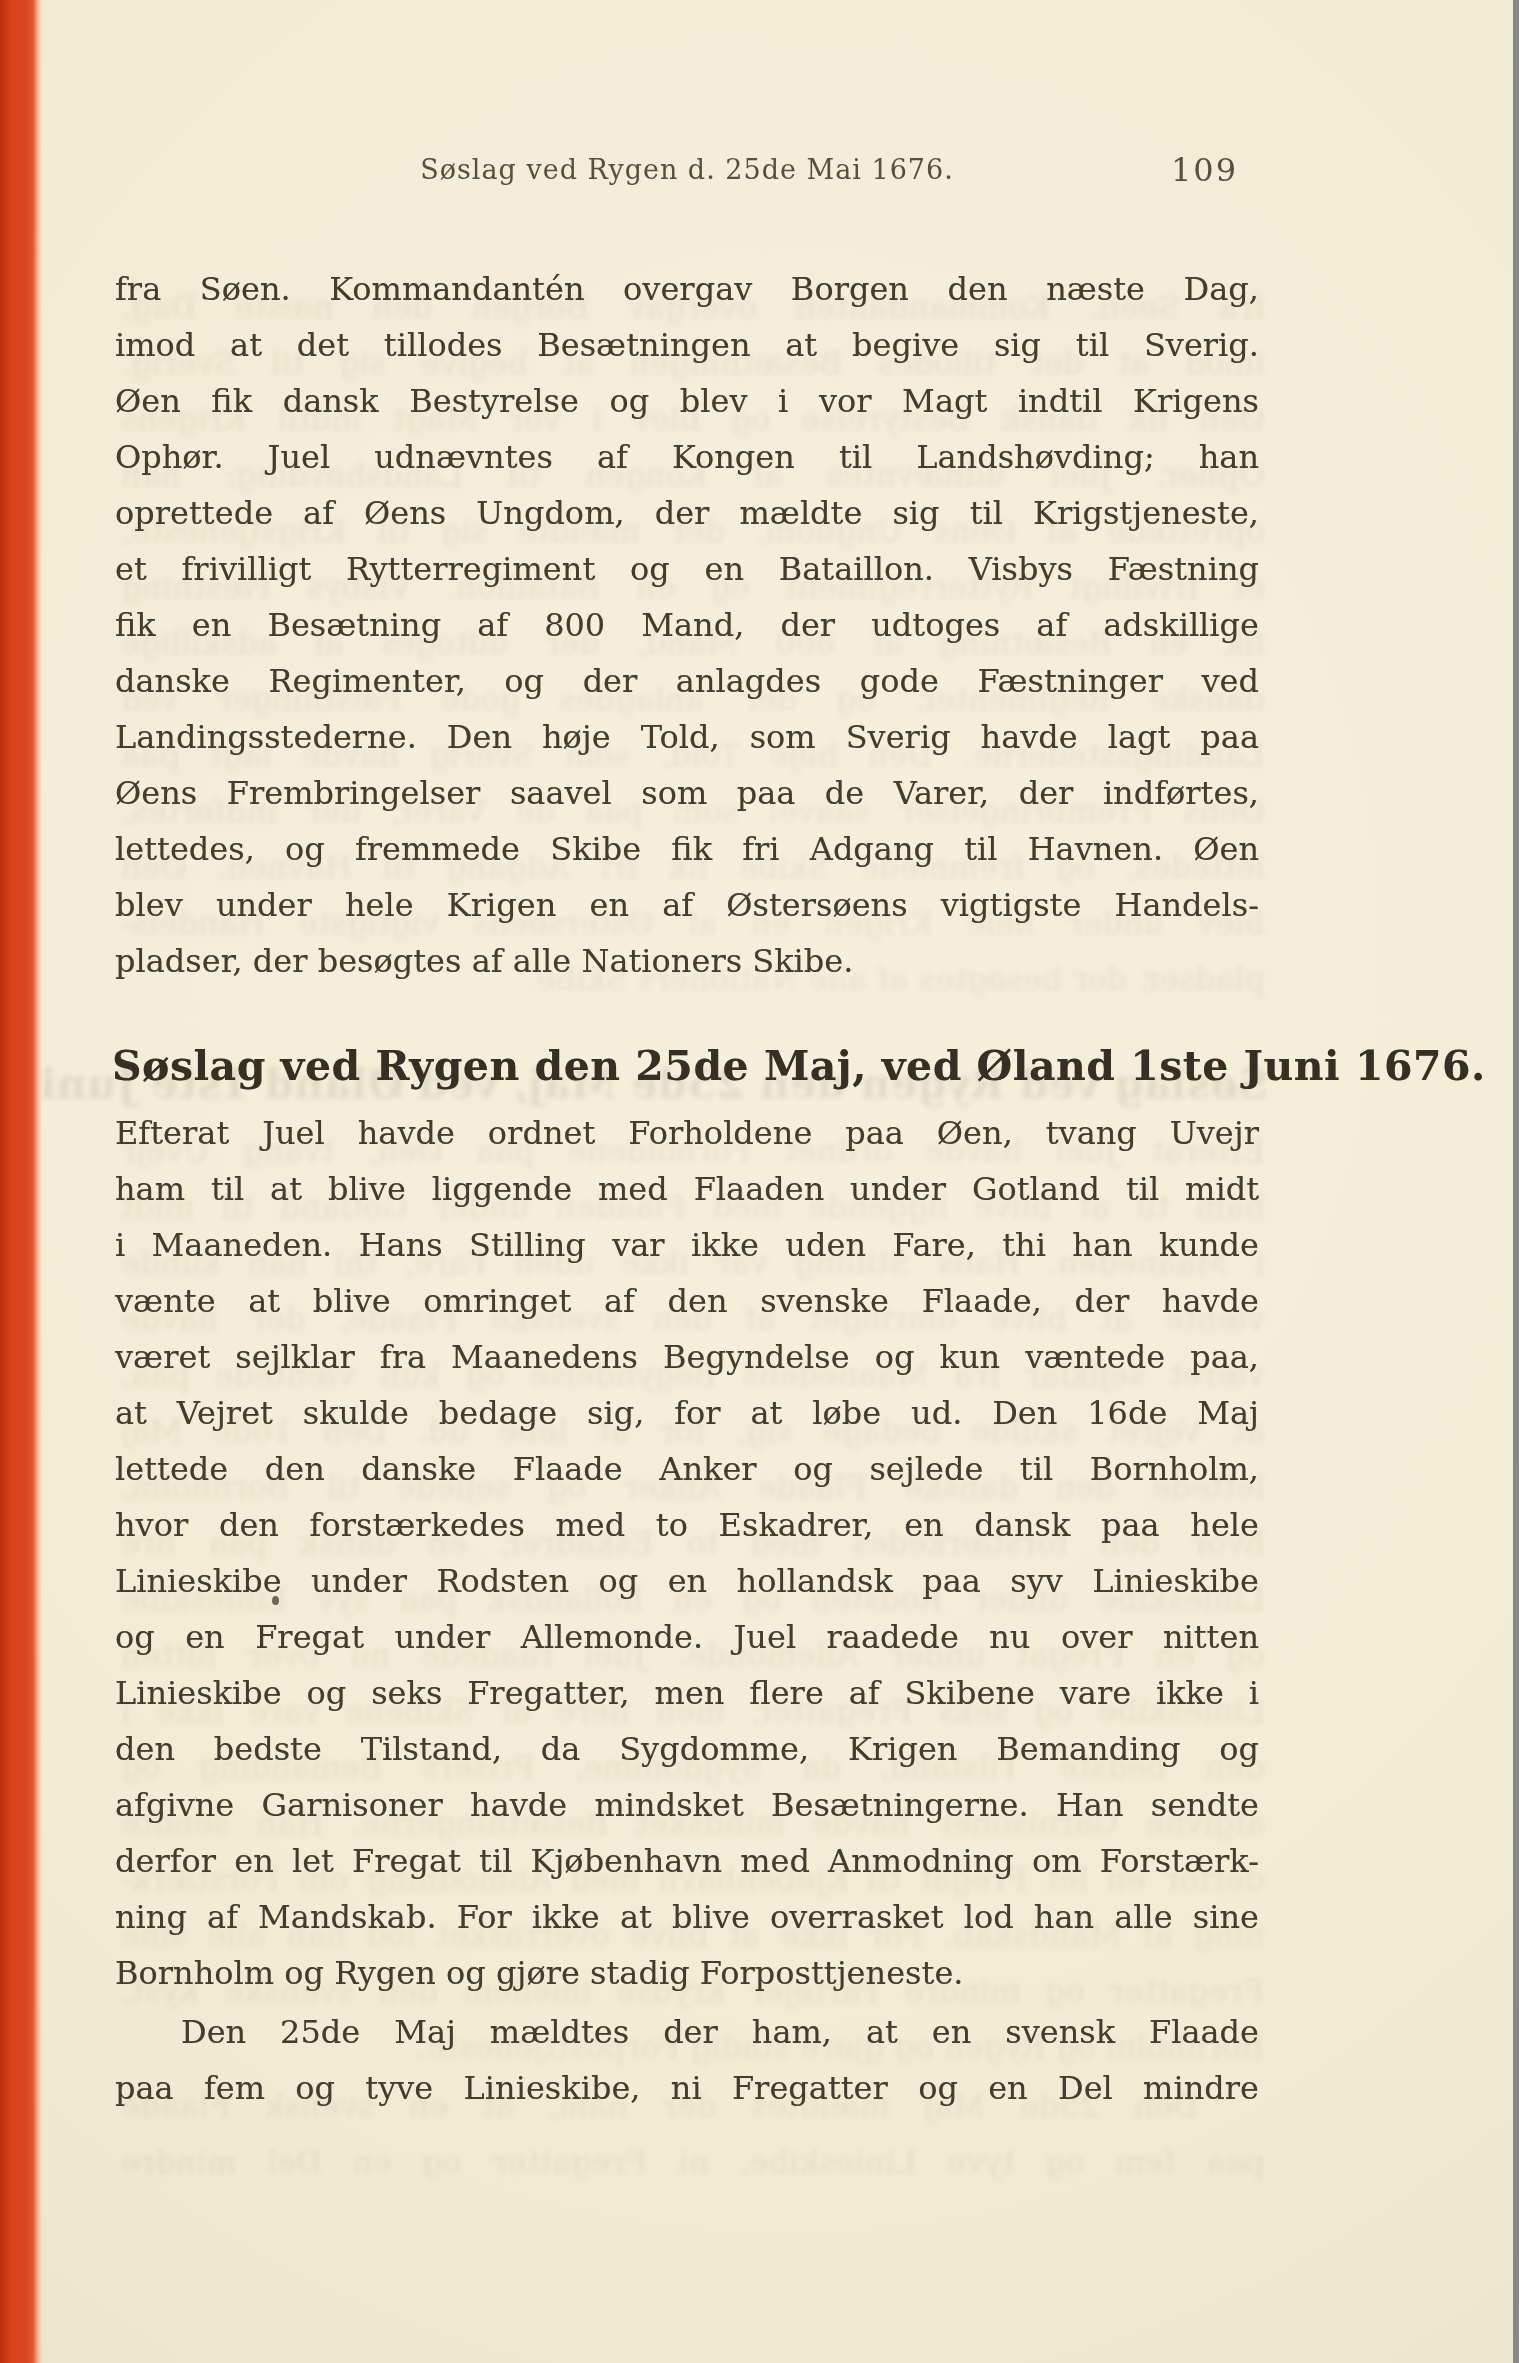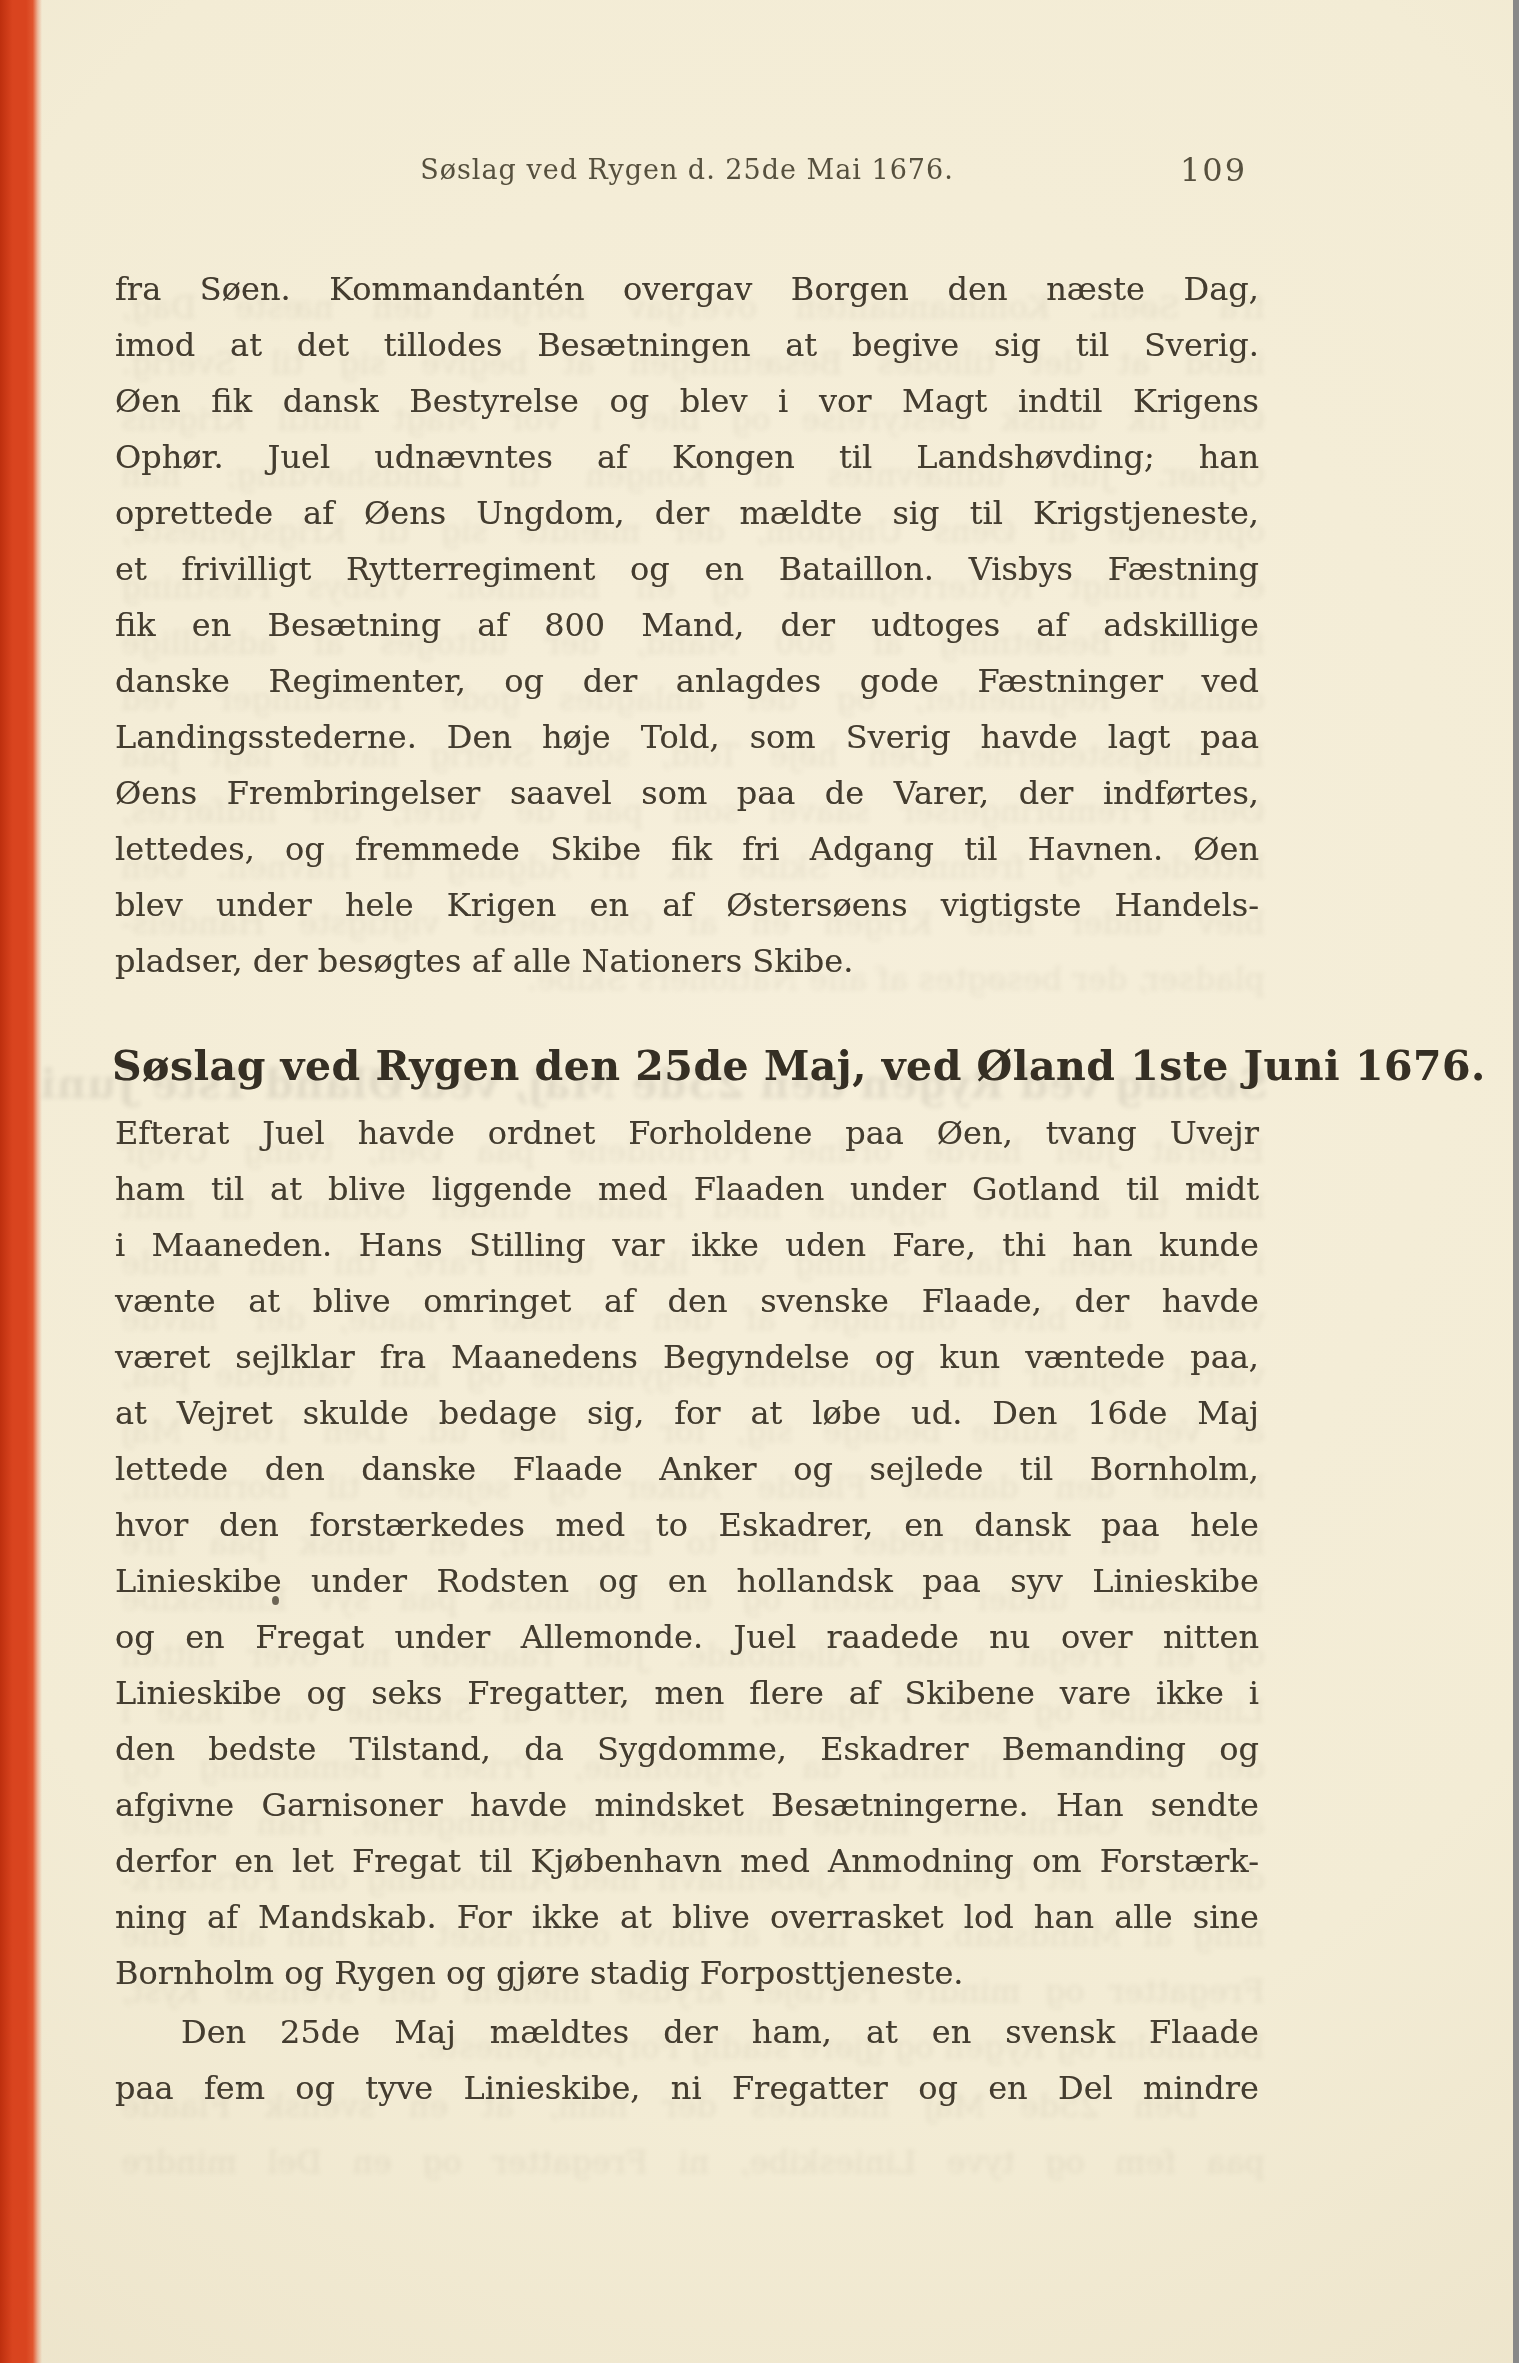--- a/index.html
+++ b/index.html
@@ -36,21 +36,21 @@
 
   .header {
     position: absolute; top: 154px; left: 112px; width: 1150px; height: 44px; z-index: 3;
     color: #56503e;
   }
   .running {
     position: absolute; left: 50%; transform: translateX(-50%);
     font-size: 27px; letter-spacing: 1px; white-space: nowrap;
   }
   .pagenum {
-    position: absolute; right: 15px; top: -3px;
+    position: absolute; right: 24px; top: -3px;
     font-size: 32px; letter-spacing: 2px;
   }
 
   .column {
     position: absolute; top: 258px; left: 112px; width: 1150px; z-index: 2;
     color: var(--ink, #433c2f);
     font-size: 32px; line-height: 56px;
     text-shadow: 0 0 0.6px rgba(60,50,40,0.35);
   }
   .para { margin: 3px; }
@@ -158,21 +158,21 @@
         <div class="tline">ham til at blive liggende med Flaaden under Gotland til midt</div>
         <div class="tline">i Maaneden.  Hans Stilling var ikke uden Fare, thi han kunde</div>
         <div class="tline">vænte at blive omringet af den svenske Flaade, der havde</div>
         <div class="tline">været sejlklar fra Maanedens Begyndelse og kun væntede paa,</div>
         <div class="tline">at Vejret skulde bedage sig, for at løbe ud.  Den 16de Maj</div>
         <div class="tline">lettede den danske Flaade Anker og sejlede til Bornholm,</div>
         <div class="tline">hvor den forstærkedes med to Eskadrer, en dansk paa hele</div>
         <div class="tline">Linieskibe under Rodsten og en hollandsk paa syv Linieskibe</div>
         <div class="tline">og en Fregat under Allemonde.  Juel raadede nu over nitten</div>
         <div class="tline">Linieskibe og seks Fregatter, men flere af Skibene vare ikke i</div>
-        <div class="tline">den bedste Tilstand, da Sygdomme, Eskadrer Bemanding og</div>
+        <div class="tline">den bedste Tilstand, da Sygdomme, Krigen Bemanding og</div>
         <div class="tline">afgivne Garnisoner havde mindsket Besætningerne.  Han sendte</div>
         <div class="tline">derfor en let Fregat til Kjøbenhavn med Anmodning om Forstærk-</div>
         <div class="tline">ning af Mandskab.  For ikke at blive overrasket lod han alle sine</div>
         <div class="tline last">Bornholm og Rygen og gjøre stadig Forposttjeneste.</div>
       </div>
 
     <div class="para indent-first">
         <div class="tline">Den 25de Maj mældtes der ham, at en svensk Flaade</div>
         <div class="tline">paa fem og tyve Linieskibe, ni Fregatter og en Del mindre</div>
       </div>

